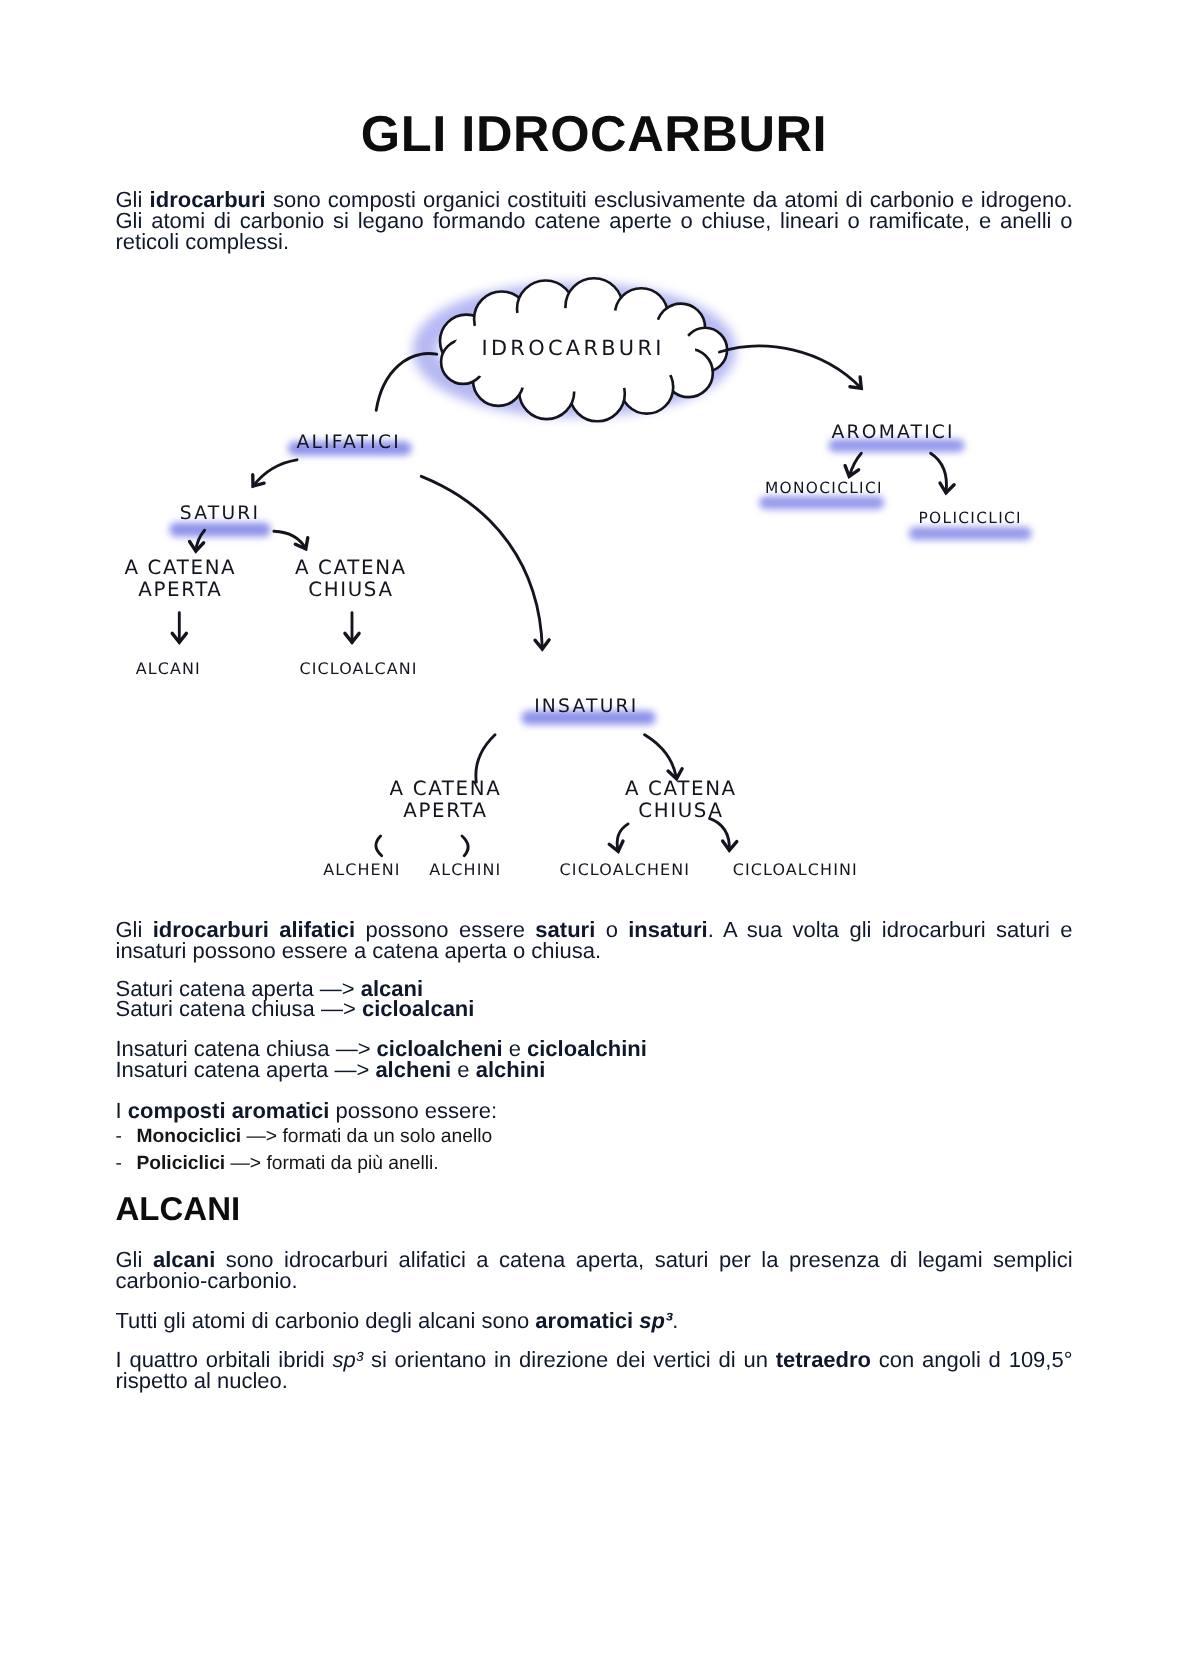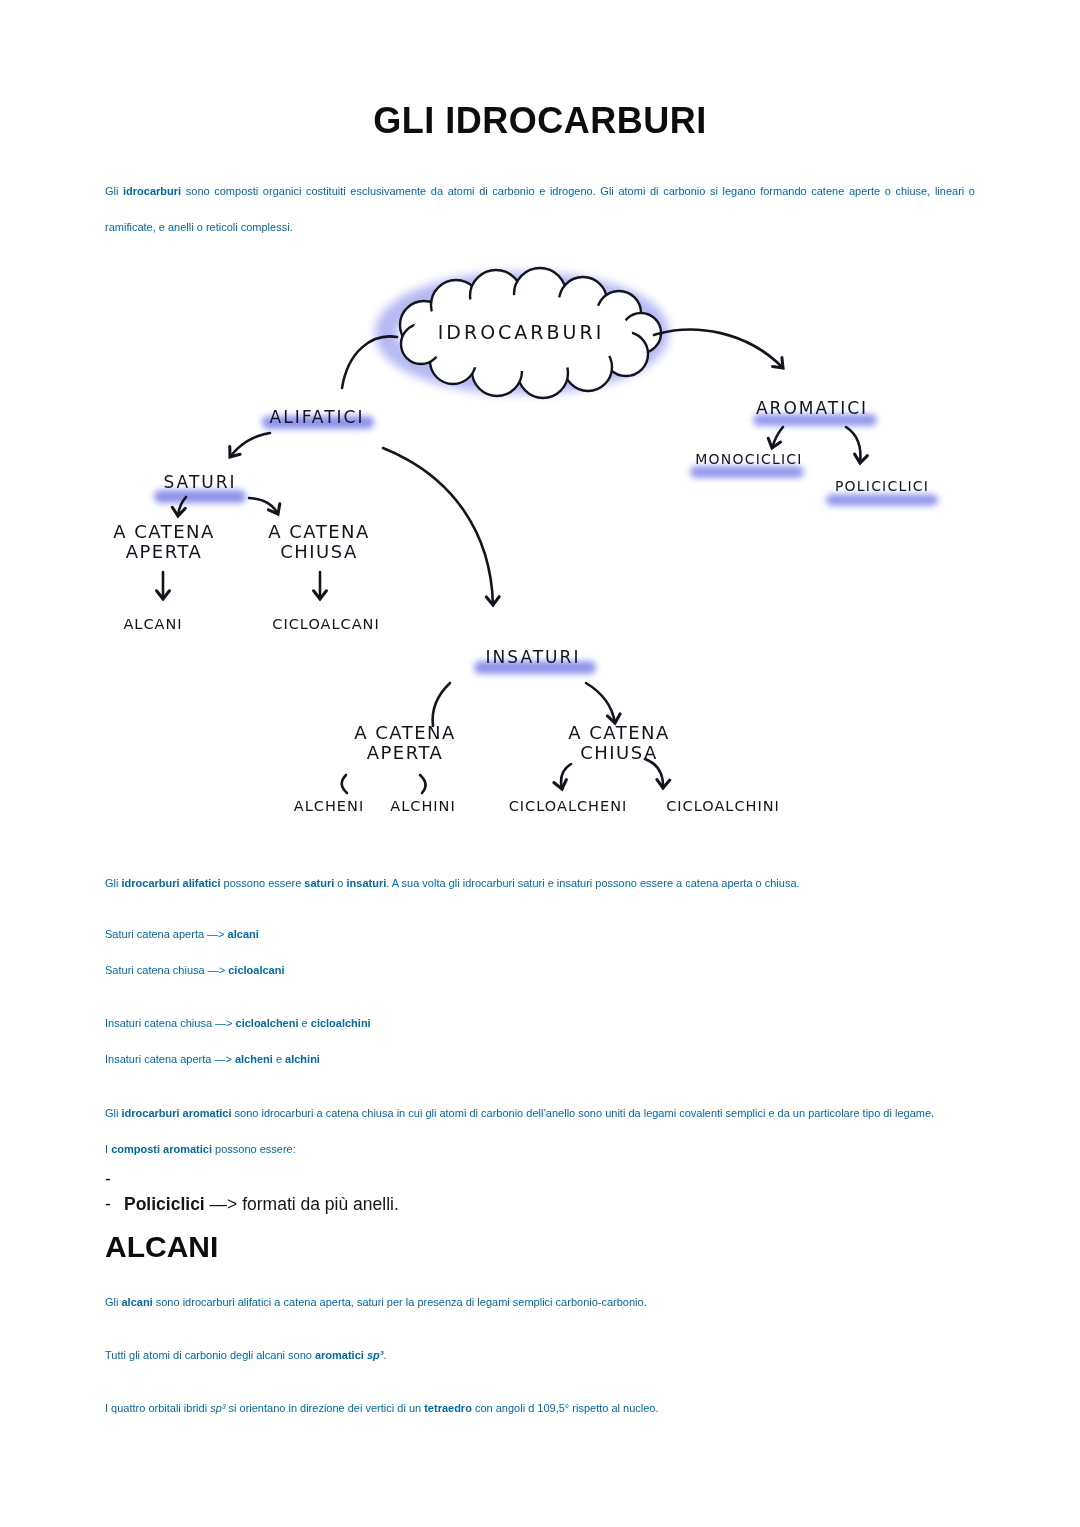--- a/index.html
+++ b/index.html
@@ -10,34 +10,34 @@
     margin:0 auto;
     background:#ffffff;
     padding:0 105px;
     font-family:"Liberation Sans", sans-serif;
     color:#111111;
     overflow:hidden;
   }
   h1.doc-title {
     margin-top:95px;
     text-align:center;
-    font-size:36px;
+    font-size:46px;
     line-height:52px;
     font-weight:700;
     letter-spacing:0.5px;
     color:#0d0d0d;
   }
   p.body-text {
-    font-size:11px;
-    line-height:36px;
-    color:#0369a1;
+    font-size:20px;
+    line-height:19px;
+    color:#0f172a;
   }
   .just { text-align:justify; }
   .mt-intro { margin-top:26px; }
-  .mt-after-diagram { margin-top:15px; }
+  .mt-after-diagram { margin-top:2px; }
   .mt-block { margin-top:15px; }
   .mt-block2 { margin-top:17px; }
   .mt-block3 { margin-top:18px; }
   b { font-weight:700; }
   i { font-style:italic; }
   .bullet-row { display:flex; font-size:17.5px; line-height:25px; color:#151515; }
   .bullet-marker { width:19px; flex:0 0 19px; }
   h2.section-heading {
     margin-top:12px;
     font-size:30px;
@@ -172,24 +172,24 @@
     <p class="body-text"><span>Saturi catena aperta —&gt; </span><b>alcani</b></p>
     <p class="body-text"><span>Saturi catena chiusa —&gt; </span><b>cicloalcani</b></p>
   </div>
 
   <div class="mt-block2">
     <p class="body-text"><span>Insaturi catena chiusa —&gt; </span><b>cicloalcheni</b><span> e </span><b>cicloalchini</b></p>
     <p class="body-text"><span>Insaturi catena aperta —&gt; </span><b>alcheni</b><span> e </span><b>alchini</b></p>
   </div>
 
   <div class="mt-block3">
-    <p class="body-text just"><span>Gli </span><b>idrocarburi aromatici</b><span> sono idrocarburi a catena chiusa in cui gli atomi di carbonio dell’anello sono uniti da legami covalenti semplici e da un particolare tipo di legame.</span></p>
     <p class="body-text"><span>I </span><b>composti aromatici</b><span> possono essere:</span></p>
     <div class="bullet-row">
       <span class="bullet-marker">-</span>
+      <span><b>Monociclici</b><span> —&gt; formati da un solo anello</span></span>
     </div>
     <div class="bullet-row">
       <span class="bullet-marker">-</span>
       <span><b>Policiclici</b><span> —&gt; formati da più anelli.</span></span>
     </div>
   </div>
 
   <h2 class="section-heading">ALCANI</h2>
 
   <p class="body-text just" style="margin-top:20px;"><span>Gli </span><b>alcani</b><span> sono idrocarburi alifatici a catena aperta, saturi per la presenza di legami semplici carbonio-carbonio.</span></p>

